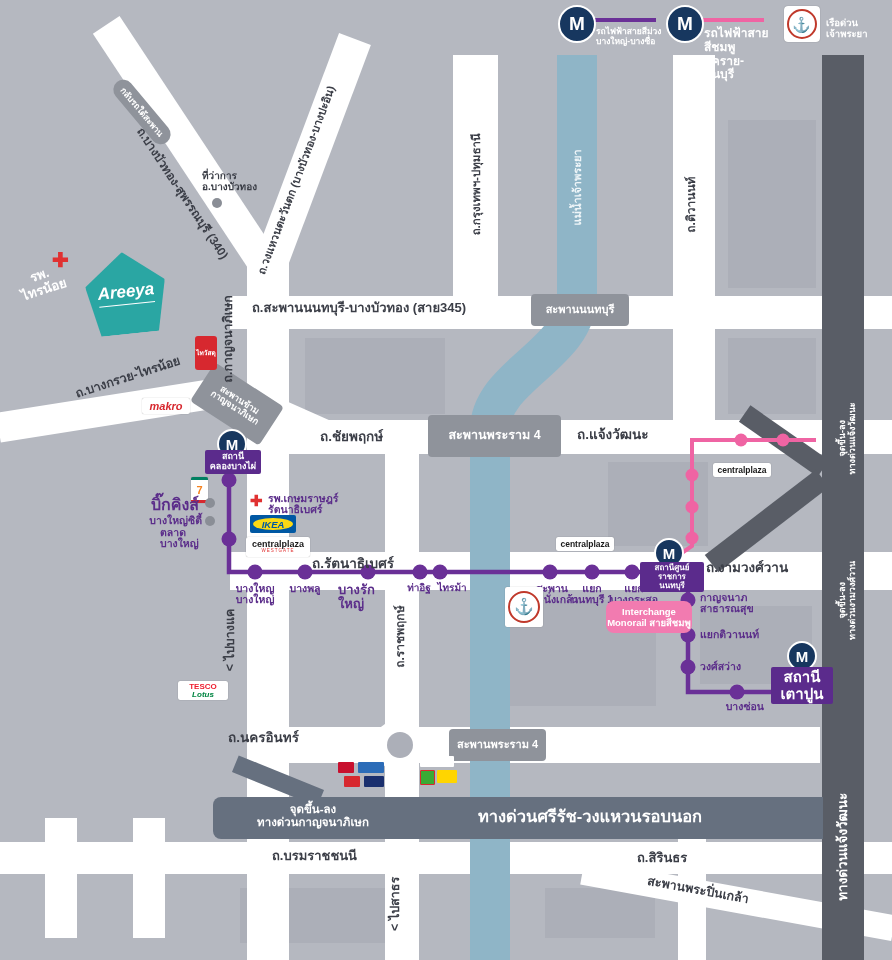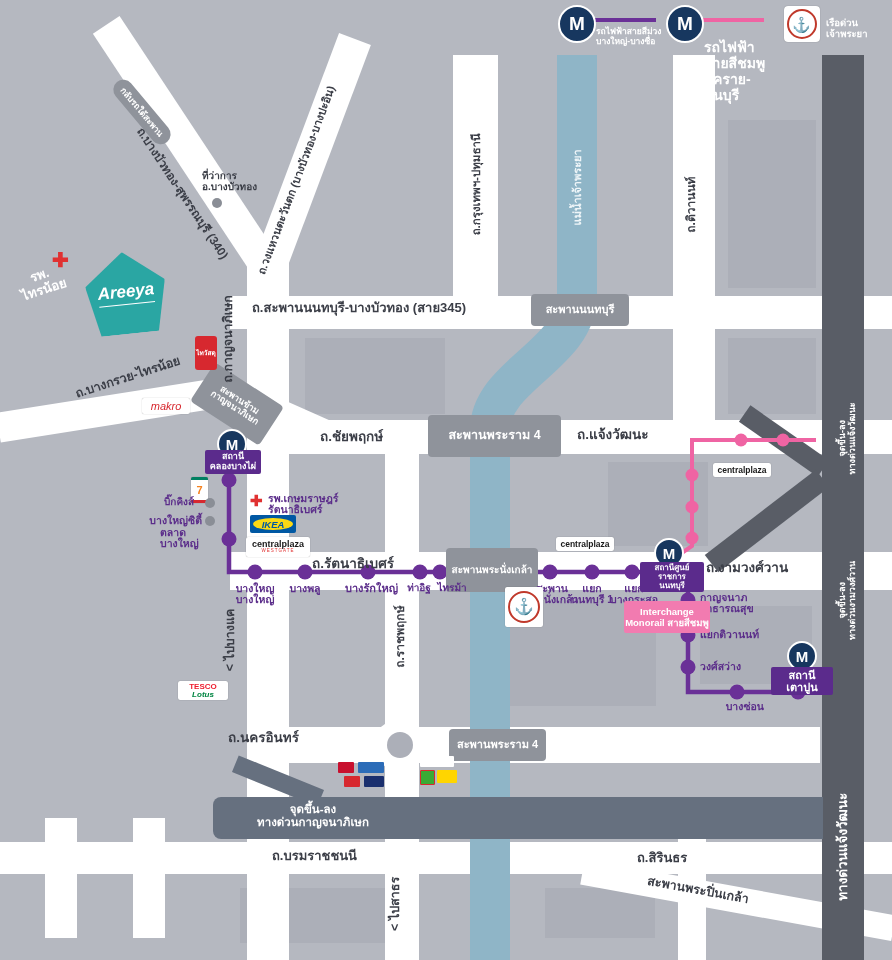--- a/index.html
+++ b/index.html
@@ -98,23 +98,20 @@
       <circle cx="783" cy="440" r="6.5"></circle>
     </g>
   </svg>
 
   <div class="bridge" style="left:531px;top:294px;width:98px;height:32px;font-size:11px">
       <span>สะพานนนทบุรี</span>
     </div>
   <div class="bridge" style="left:428px;top:415px;width:133px;height:42px;font-size:12.5px">
       <span>สะพานพระราม 4</span>
     </div>
-  <div class="bridge" style="left:446px;top:548px;width:92px;height:44px;font-size:10px">
-      <span>สะพานพระนั่งเกล้า</span>
-    </div>
   <div class="bridge" style="left:449px;top:729px;width:97px;height:32px;font-size:11px">
       <span>สะพานพระราม 4</span>
     </div>
   <div class="bridge diag" style="left:196px;top:381px;width:82px;height:46px;font-size:9px;transform:rotate(33deg)">
     <span>
         <span style="display:block">สะพานข้าม</span>
         <span style="display:block">กาญจนาภิเษก</span>
       </span>
   </div>
   <div class="bridge diag" style="left:103px;top:102px;width:78px;height:20px;font-size:8.5px;border-radius:10px;transform:rotate(50deg)">
@@ -138,20 +135,21 @@
   <div class="lbl diag" style="left:356px;top:897px;width:80px;font-size:12.5px;transform:rotate(-90deg);text-align:center">&lt; ไปสาธร</div>
   <div class="lbl" style="left:228px;top:731px;font-size:13.5px">ถ.นครอินทร์</div>
   <div class="lbl" style="left:272px;top:849px;font-size:13px">ถ.บรมราชชนนี</div>
   <div class="lbl" style="left:637px;top:851px;font-size:13px">ถ.สิรินธร</div>
   <div class="lbl diag" style="left:633px;top:884px;width:130px;font-size:12.5px;transform:rotate(10.3deg);text-align:center">สะพานพระปิ่นเกล้า</div>
 
   <div class="wlbl" style="left:248px;top:803px;width:130px;font-size:11.5px;text-align:center">
     <span style="display:block">จุดขึ้น-ลง</span>
     <span style="display:block">ทางด่วนกาญจนาภิเษก</span>
   </div>
+  <div class="wlbl" style="left:440px;top:807px;width:300px;font-size:16.5px;text-align:center">ทางด่วนศรีรัช-วงแหวนรอบนอก</div>
   <div class="wlbl diag" style="left:797px;top:428px;width:100px;font-size:9px;text-align:center;transform:rotate(-90deg)">
     <span style="display:block">จุดขึ้น-ลง</span>
     <span style="display:block">ทางด่วนแจ้งวัฒนะ</span>
   </div>
   <div class="wlbl diag" style="left:797px;top:590px;width:100px;font-size:9px;text-align:center;transform:rotate(-90deg)">
     <span style="display:block">จุดขึ้น-ลง</span>
     <span style="display:block">ทางด่วนงามวงศ์วาน</span>
   </div>
   <div class="wlbl diag" style="left:773px;top:839px;width:140px;font-size:13.5px;text-align:center;transform:rotate(-90deg)">ทางด่วนแจ้งวัฒนะ</div>
 
@@ -162,21 +160,21 @@
   </div>
   <div class="plbl" style="left:160px;top:527px;width:60px;font-size:10.5px;text-align:left">
     <span style="display:block">ตลาด</span>
     <span style="display:block">บางใหญ่</span>
   </div>
   <div class="plbl" style="left:225px;top:583px;width:60px;font-size:10.5px;text-align:center">
     <span style="display:block">บางใหญ</span>
     <span style="display:block">บางใหญ่</span>
   </div>
   <div class="plbl" style="left:280px;top:583px;width:50px;font-size:10.5px;text-align:center">บางพลู</div>
-  <div class="plbl" style="left:338px;top:583px;width:60px;font-size:11px;text-align:right">บางรักใหญ่</div>
+  <div class="plbl" style="left:338px;top:583px;width:60px;font-size:13px;text-align:left">บางรักใหญ่</div>
   <div class="plbl" style="left:399px;top:583px;width:40px;font-size:10px;text-align:center">ท่าอิฐ</div>
   <div class="plbl" style="left:430px;top:583px;width:44px;font-size:10px;text-align:center">ไทรม้า</div>
   <div class="plbl" style="left:524px;top:583px;width:56px;font-size:10.5px;text-align:center">
     <span style="display:block">สะพาน</span>
     <span style="display:block">พระนั่งเกล้า</span>
   </div>
   <div class="plbl" style="left:568px;top:583px;width:48px;font-size:10.5px;text-align:center">
     <span style="display:block">แยก</span>
     <span style="display:block">นนทบุรี 1</span>
   </div>
@@ -190,48 +188,48 @@
     <span style="display:block">นนทบุรี</span>
   </div>
   <div class="plbl" style="left:700px;top:592px;width:70px;font-size:10.5px">
     <span style="display:block">กาญจนาภ</span>
     <span style="display:block">สาธารณสุข</span>
   </div>
   <div class="plbl" style="left:700px;top:629px;width:84px;font-size:10.5px">แยกติวานนท์</div>
   <div class="plbl" style="left:700px;top:661px;width:70px;font-size:10.5px">วงศ์สว่าง</div>
   <div class="plbl" style="left:712px;top:701px;width:52px;font-size:10.5px;text-align:right">บางซ่อน</div>
   <div class="m-icon" style="left:787px;top:641px;width:26px;height:26px;font-size:15px">M</div>
-  <div class="stbox" style="left:771px;top:667px;width:56px;font-size:11px">สถานีเตาปูน</div>
-  <div class="abs ctr" style="left:624px;top:601px;width:86px;height:32px;background:#f27bb0;border-radius:2px;color:#fff;font-weight:bold;font-size:9.5px;line-height:1.2;flex-direction:column">
+  <div class="stbox" style="left:771px;top:667px;width:56px;font-size:15px">สถานีเตาปูน</div>
+  <div class="abs ctr" style="left:606px;top:601px;width:86px;height:32px;background:#f27bb0;border-radius:8px;color:#fff;font-weight:bold;font-size:9.5px;line-height:1.2;flex-direction:column">
     <span style="display:block">Interchange</span>
     <span style="display:block">Monorail สายสีชมพู</span>
   </div>
 
   <div class="abs ctr diag" style="left:86px;top:252px;width:80px;height:82px;background:#2aa6a3;transform:rotate(-6deg);clip-path:polygon(50% 0%,100% 38%,86% 100%,14% 100%,0% 38%)">
     <span style="color:#fff;font-size:17px;font-style:italic;font-weight:bold;border-bottom:1px solid #fff;padding-bottom:2px">Areeya</span>
   </div>
   <div class="abs" style="left:52px;top:248px;font-size:20px;color:#e03131;font-weight:bold">✚</div>
   <div class="wlbl diag" style="left:10px;top:268px;width:64px;font-size:13px;transform:rotate(-18deg);text-align:center">
     <span style="display:block">รพ.</span>
     <span style="display:block">ไทรน้อย</span>
   </div>
   <div class="lbl" style="left:202px;top:170px;font-size:10px;font-weight:bold">
     <span style="display:block">ที่ว่าการ</span>
     <span style="display:block">อ.บางบัวทอง</span>
   </div>
   <div class="gdot" style="left:212px;top:198px"></div>
 
   <div class="abs ctr" style="left:195px;top:336px;width:22px;height:34px;background:#d7282f;border-radius:3px;color:#fff;font-size:6.5px;font-weight:bold;line-height:1.1">ไทวัสดุ</div>
   <div class="chip" style="left:142px;top:398px;width:48px;height:16px">
-    <span style="color:#d7282f;font-weight:normal;font-style:italic;font-size:11px">makro</span>
+    <span style="color:#d7282f;font-weight:bold;font-style:italic;font-size:11px">makro</span>
   </div>
   <div class="chip" style="left:191px;top:477px;width:17px;height:20px;border-top:3px solid #008061;border-bottom:3px solid #d7282f">
     <span style="color:#f58220;font-weight:bold;font-size:11px">7</span>
   </div>
-  <div class="plbl" style="left:164px;top:497px;width:54px;font-size:10px;text-align:left">บิ๊กคิงส์</div>
+  <div class="plbl" style="left:148px;top:497px;width:54px;font-size:16px;text-align:center">บิ๊กคิงส์</div>
   <div class="gdot" style="left:205px;top:498px"></div>
   <div class="plbl" style="left:138px;top:515px;width:64px;font-size:10.5px;text-align:right">บางใหญ่ซิตี้</div>
   <div class="gdot" style="left:205px;top:516px"></div>
 
   <div class="abs" style="left:250px;top:492px;font-size:15px;color:#e03131;font-weight:bold">✚</div>
   <div class="plbl" style="left:268px;top:493px;width:96px;font-size:10.5px">
     <span style="display:block">รพ.เกษมราษฎร์</span>
     <span style="display:block">รัตนาธิเบศร์</span>
   </div>
   <div class="abs ctr" style="left:250px;top:515px;width:46px;height:18px;background:#0058a3;border-radius:2px">
@@ -264,21 +262,21 @@
   <div class="abs" style="left:437px;top:770px;width:20px;height:13px;background:#ffd500;border-radius:1px"></div>
 
   <div class="abs" style="left:588px;top:18px;width:68px;height:4px;background:#6a3097"></div>
   <div class="m-icon" style="left:558px;top:5px;width:34px;height:34px;font-size:19px">M</div>
   <div class="wlbl" style="left:596px;top:27px;width:70px;font-size:8.5px">
     <span style="display:block">รถไฟฟ้าสายสีม่วง</span>
     <span style="display:block">บางใหญ่-บางซื่อ</span>
   </div>
   <div class="abs" style="left:696px;top:18px;width:68px;height:4px;background:#ef64a3"></div>
   <div class="m-icon" style="left:666px;top:5px;width:34px;height:34px;font-size:19px">M</div>
-  <div class="wlbl" style="left:704px;top:39px;width:70px;font-size:14px">
+  <div class="wlbl" style="left:704px;top:27px;width:70px;font-size:12px">
     <span style="display:block">รถไฟฟ้าสายสีชมพู</span>
     <span style="display:block">แคราย-มีนบุรี</span>
   </div>
   <div class="chip" style="left:784px;top:6px;width:36px;height:36px;border-radius:4px">
     <span class="ctr" style="width:26px;height:26px;border:2px solid #c0392b;border-radius:50%;color:#1b3a5c;font-size:15px">⚓</span>
   </div>
   <div class="wlbl" style="left:826px;top:18px;width:64px;font-size:9.5px">เรือด่วนเจ้าพระยา</div>
 
 </div>
 

